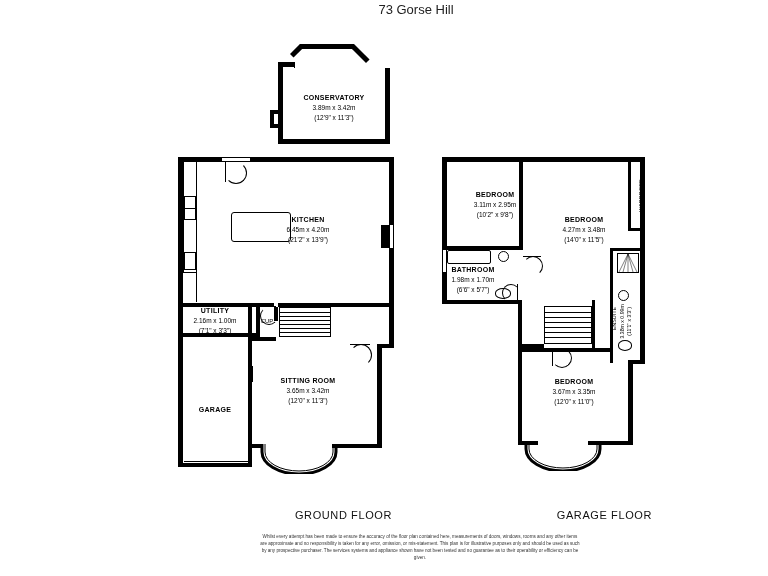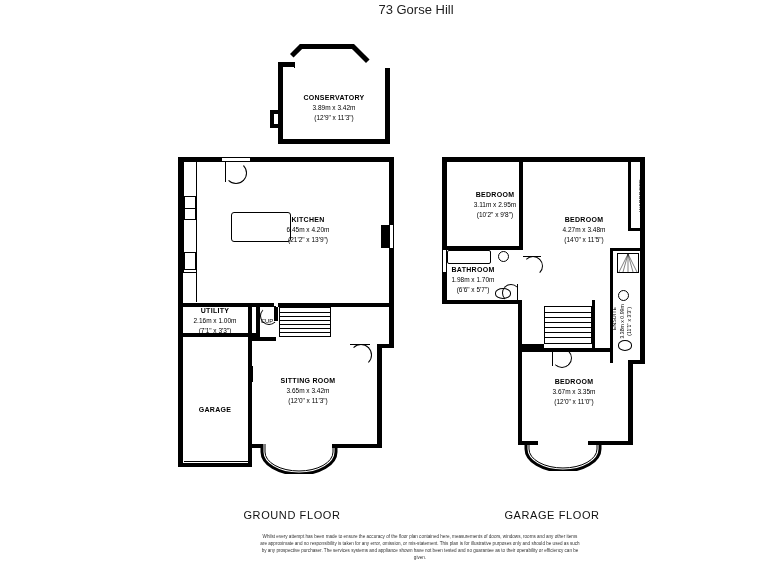--- a/index.html
+++ b/index.html
@@ -28,21 +28,21 @@
     width: 768px;
     text-align: center;
     font-size: 13px;
     color: #222;
   }
   .floor-label {
     position: absolute;
     font-size: 11px;
     letter-spacing: 0.6px;
     color: #111;
-    text-align: center;
+    text-align: right;
   }
   #ground-label { top: 509px; left: 160px; width: 200px; }
   #first-label  { top: 509px; left: 420px; width: 200px; }
 
   .disclaimer {
     position: absolute;
     top: 533px;
     left: 228px;
     width: 320px;
     font-size: 4.6px;

